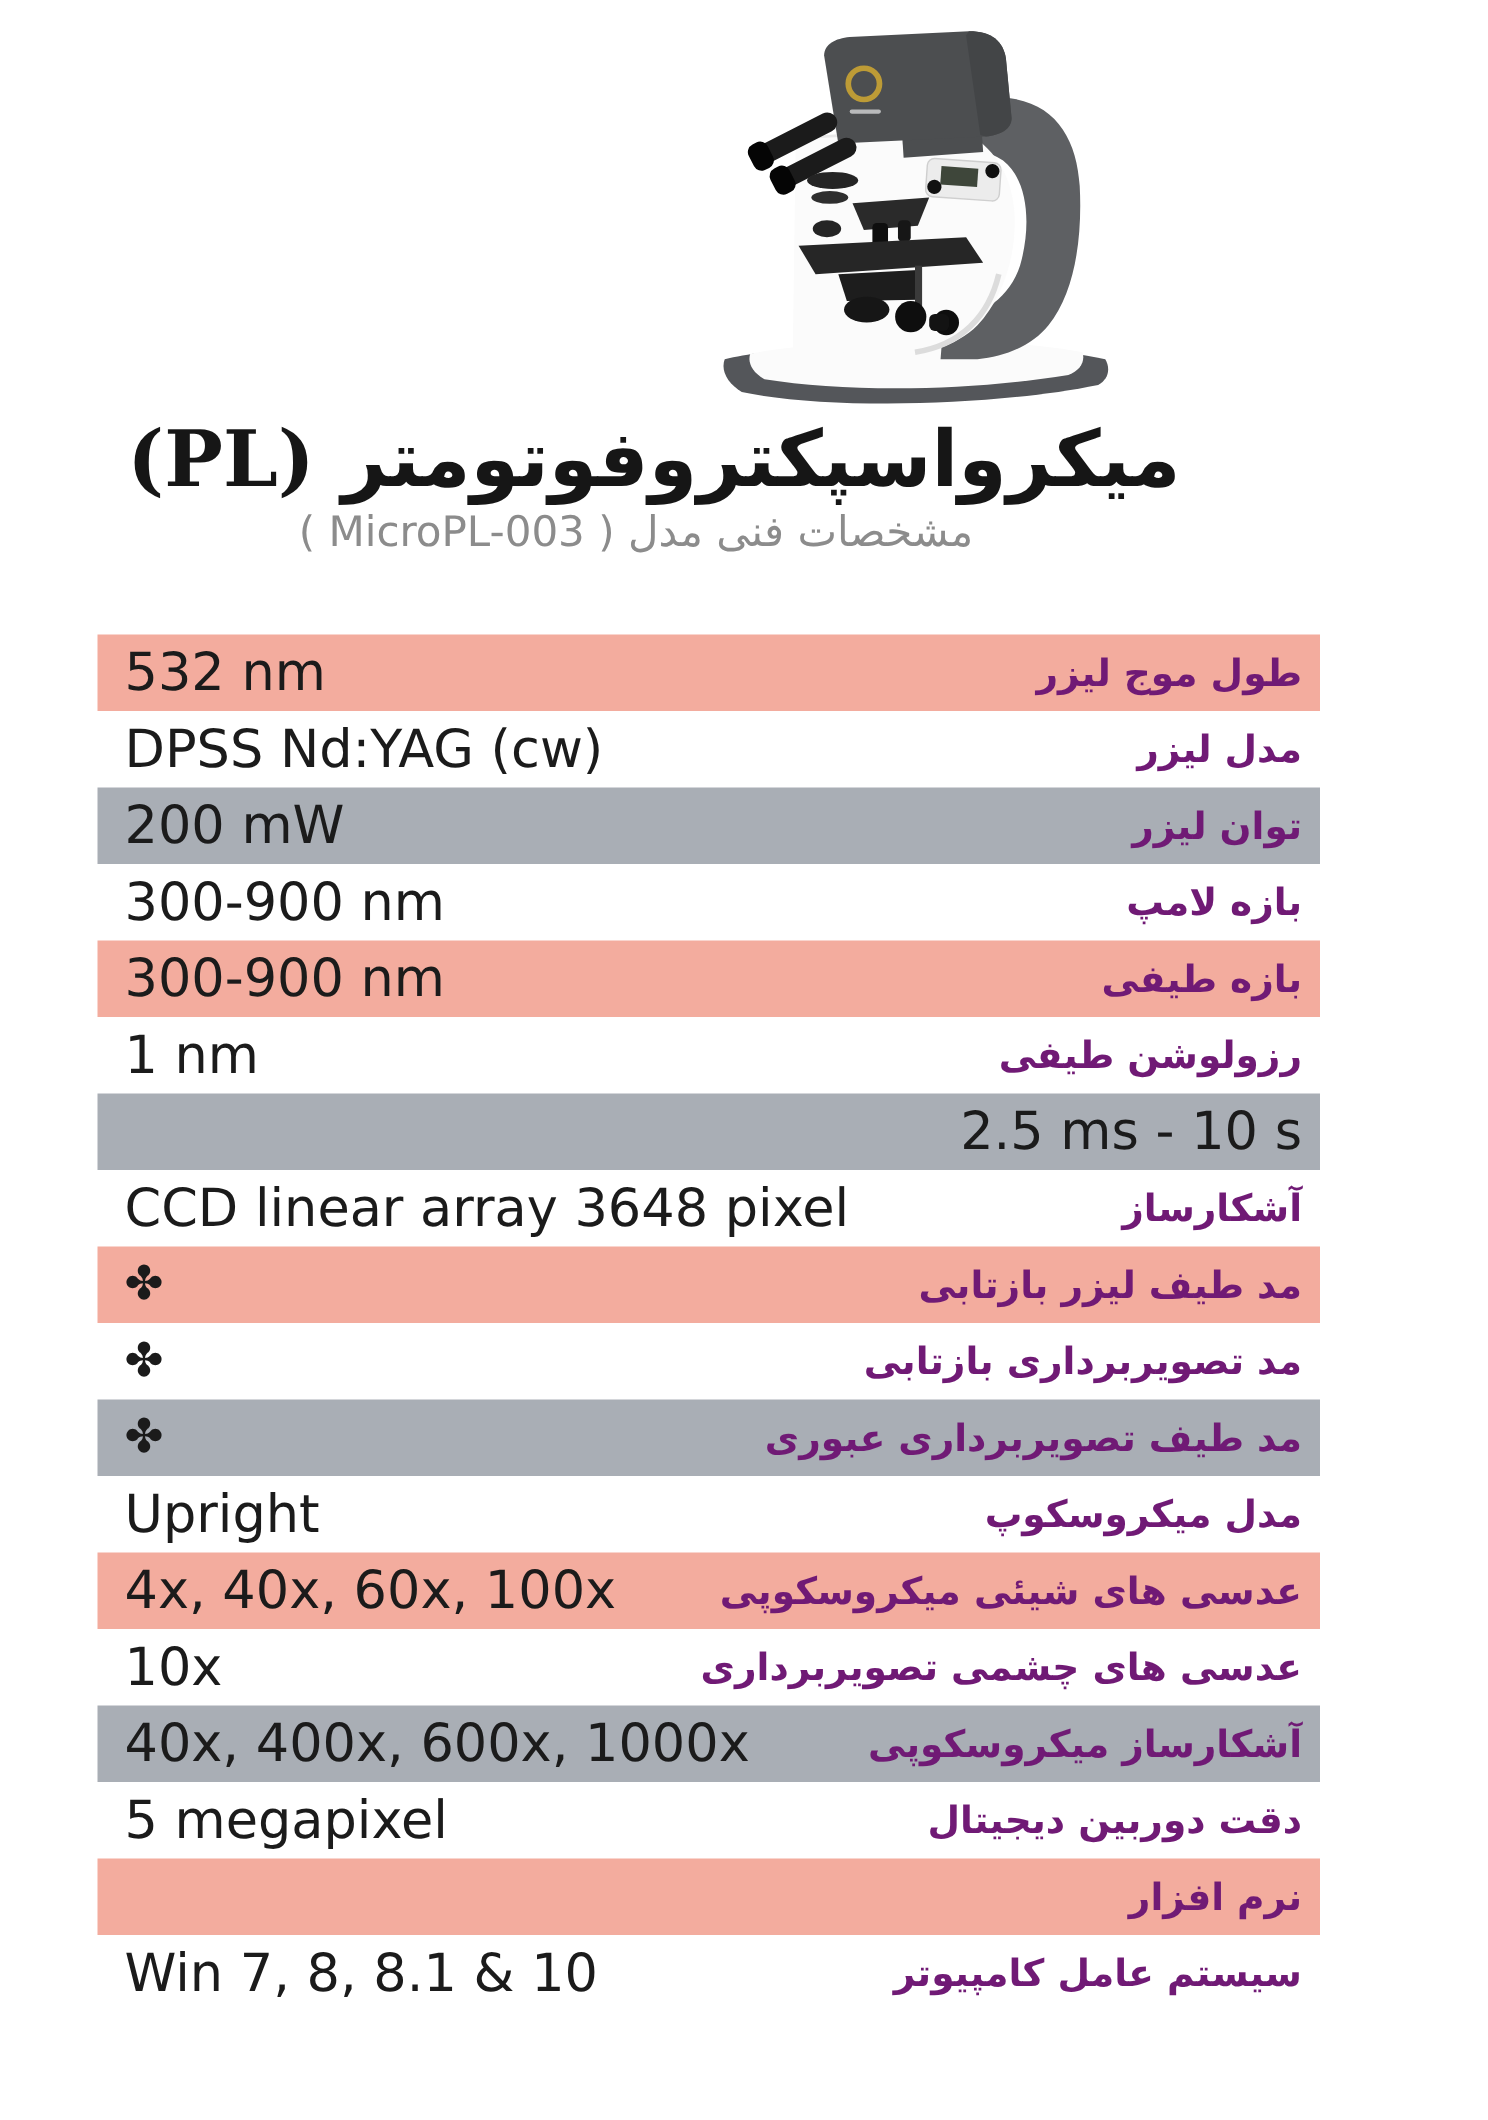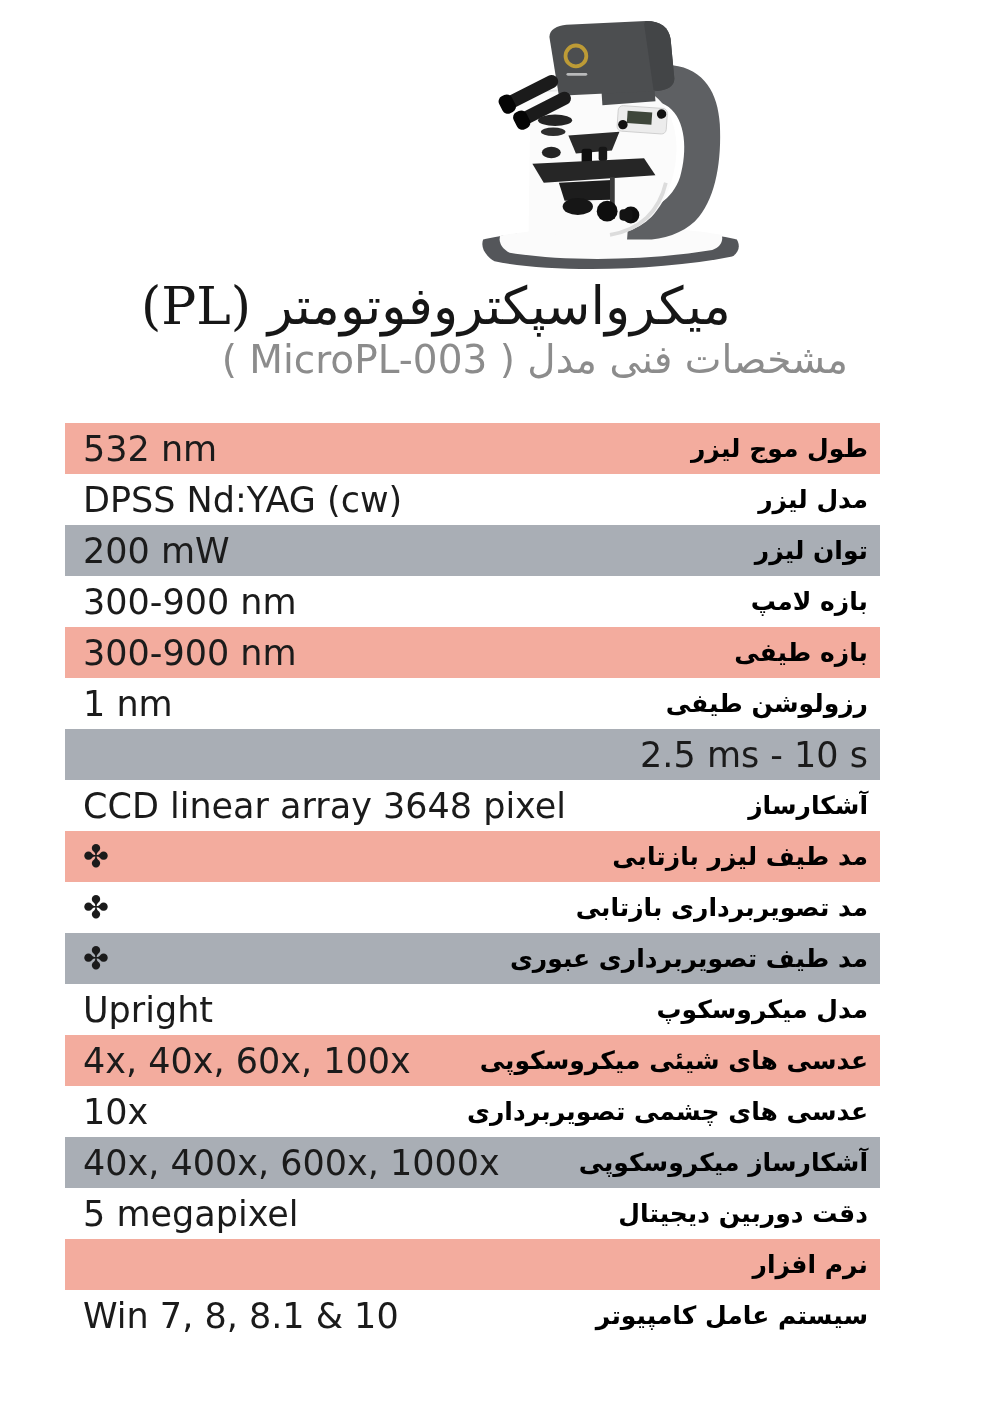--- a/index.html
+++ b/index.html
@@ -15,44 +15,43 @@
   .microscope{
     position:absolute;left:468px;top:10px;width:284px;height:266px;
   }
 
   
   .heading{
     position:absolute;top:278px;left:0;width:848px;
     text-align:center;direction:rtl;
   }
   .title{
-    margin:0;font-size:52px;line-height:1.1;font-weight:normal;color:#161616;
+    margin:0;font-size:52px;line-height:1.1;font-weight:bold;color:#161616;
     white-space:nowrap;
     padding-left:24px;
   }
   .title .latin{font-family:"DejaVu Serif","Liberation Serif",serif;}
   .subtitle{
-    margin:4px 0 0;font-size:39px;line-height:1.1;font-weight:normal;color:#8c8c8c;
+    margin:4px 0 0;font-size:28px;line-height:1.1;font-weight:normal;color:#8c8c8c;
     white-space:nowrap;
-    text-align:right;
   }
   .subtitle .latin{font-family:"DejaVu Sans","Liberation Sans",sans-serif;}
 
   
   .spec-table{
     position:absolute;left:65px;top:423px;width:815px;
   }
   .row{
     height:51px;
     display:flex;align-items:center;justify-content:space-between;
     direction:rtl;
     padding:0 12px 0 18px;box-sizing:border-box;
   }
   .label{
-    font-weight:bold;font-size:25px;color:#000000;white-space:nowrap;
+    font-weight:bold;font-size:25px;color:#701a75;white-space:nowrap;
   }
   .value{
     direction:ltr;font-size:35px;color:#1b1b1b;white-space:nowrap;
   }
   .value.symbol{font-size:31px;font-weight:bold;line-height:1;}
 </style>
 </head>
 <body>
 
 <div class="page">

